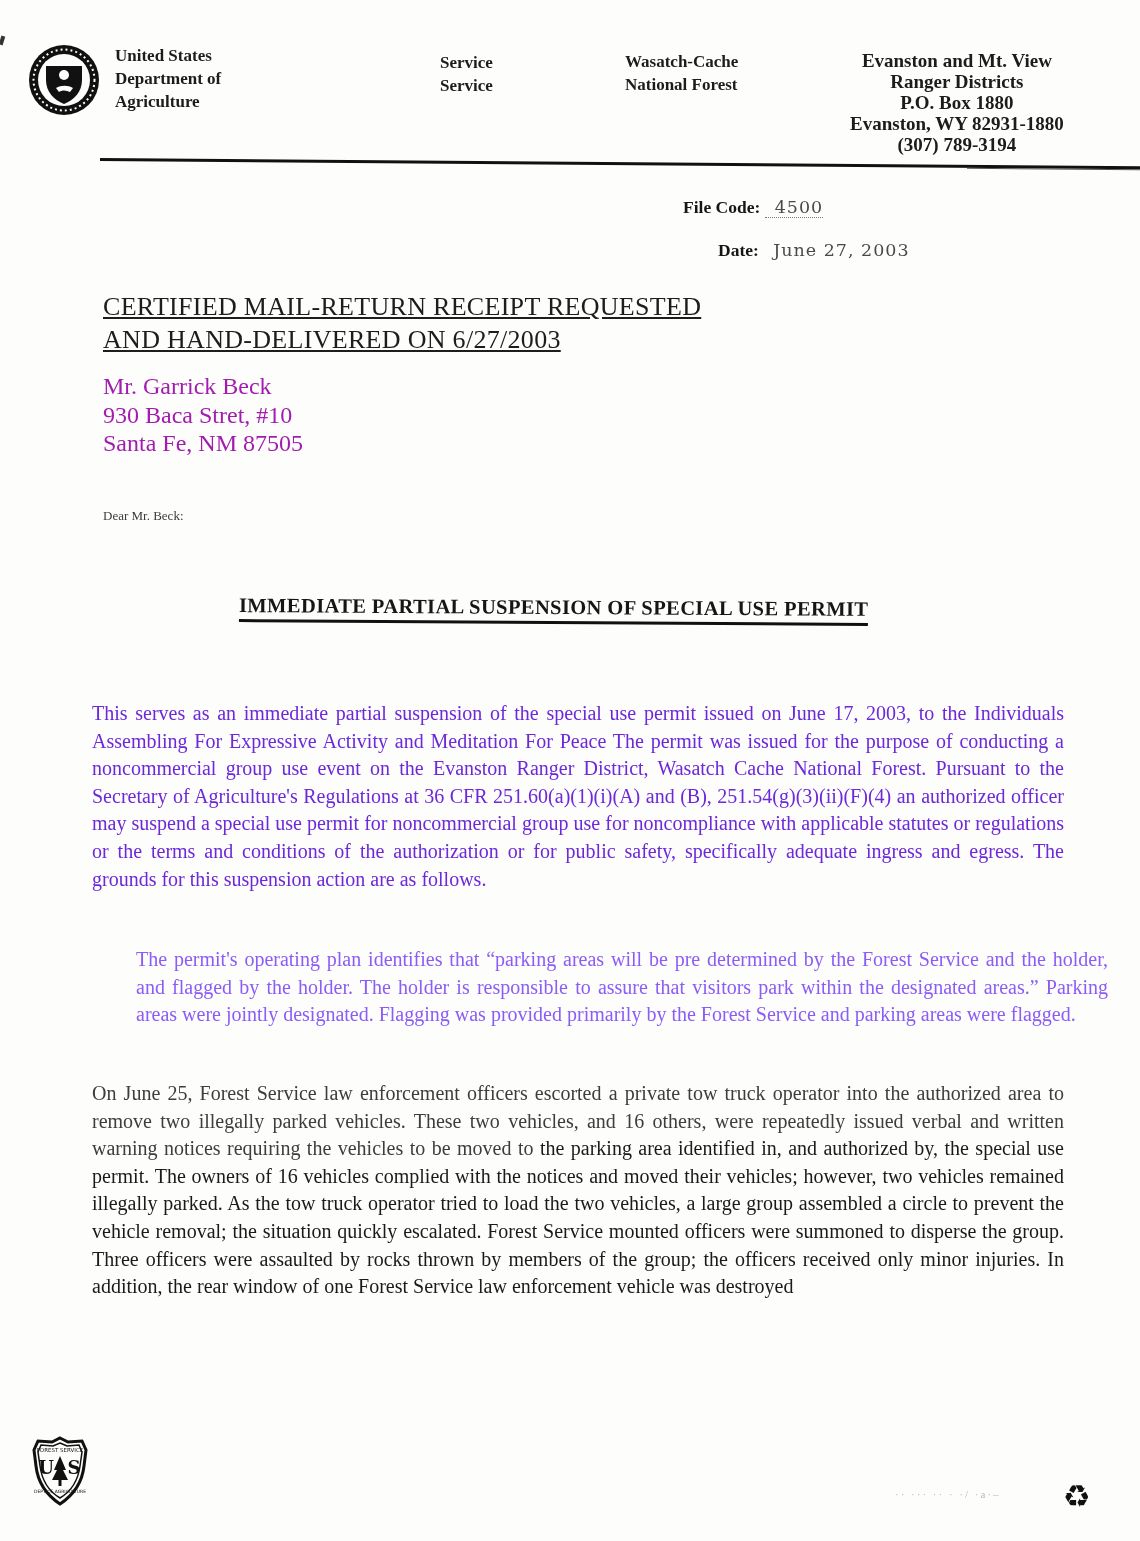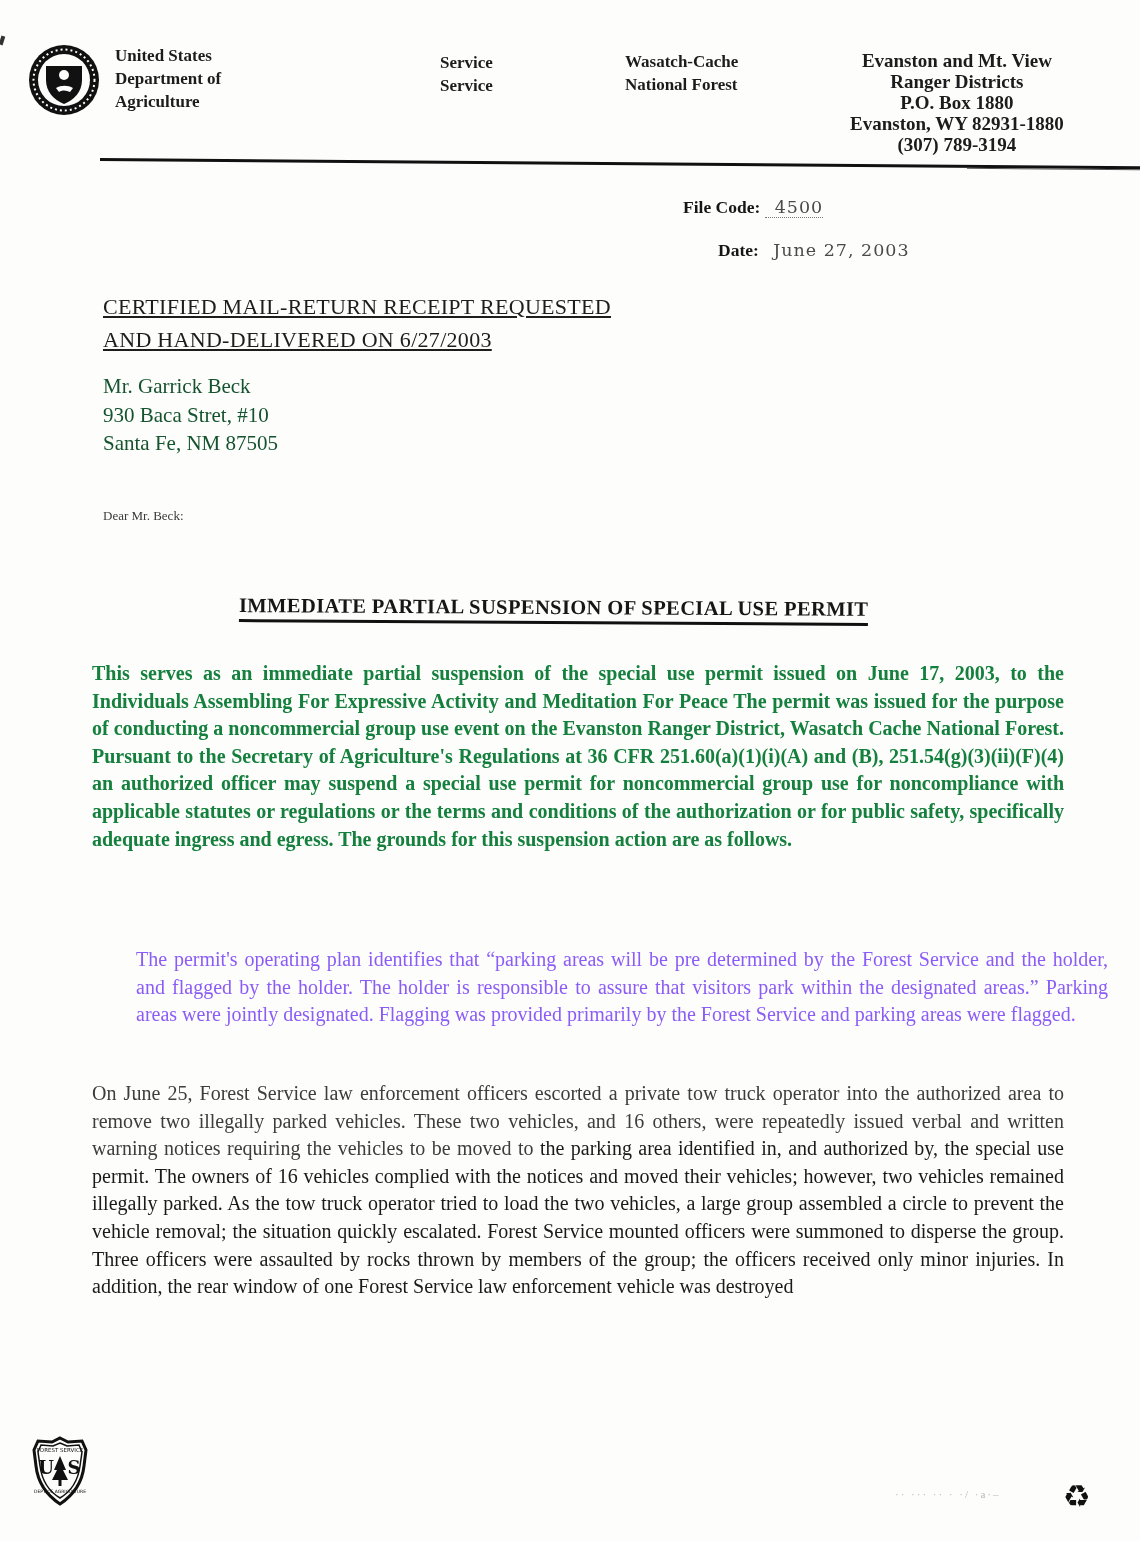--- a/index.html
+++ b/index.html
@@ -26,31 +26,31 @@
   }
   .hdr-rule:after{content:"";position:absolute;right:-2px;top:3px;width:180px;height:1px;background:#555;}
   
   .meta-row{position:absolute;font-size:17.5px;}
   .meta-label{font-weight:bold;color:#161616;}
   .meta-value{color:#4a4a4a;letter-spacing:1px;padding-left:10px;font-family:"DejaVu Serif",serif;}
   .fc-row{left:683px;top:197px;}
   .dt-row{left:718px;top:240px;}
   .fc-underline{border-bottom:1px dotted #777;}
   
-  .delivery{position:absolute;left:103px;top:290px;font-size:22px;line-height:33px;letter-spacing:.3px;color:#1d1d1d;}
+  .delivery{position:absolute;left:103px;top:290px;font-size:26px;line-height:33px;letter-spacing:.3px;color:#1d1d1d;}
   .delivery .dl-line{text-decoration:underline;}
-  .recipient{position:absolute;left:103px;top:372px;font-size:21px;line-height:28.5px;color:#14532d;}
+  .recipient{position:absolute;left:103px;top:372px;font-size:24px;line-height:28.5px;color:#a21caf;}
   .salutation{position:absolute;left:103px;top:508px;font-size:13px;color:#3a3a3a;}
   .subject{
     position:absolute;left:0;top:596px;width:1108px;text-align:center;
     font-size:20.5px;font-weight:bold;letter-spacing:.4px;color:#161616;
   }
   .subject span{display:inline-block;border-bottom:3px solid #111;padding-bottom:2px;transform:rotate(0.35deg);}
   .body-text{position:absolute;left:92px;width:972px;font-size:20px;line-height:27.6px;text-align:justify;}
-  .para1{top:640px;color:#15803d;font-weight:bold;}
+  .para1{top:680px;color:#6d28d9;}
   .para2{top:926px;color:#8b5cf6;margin-left:44px;}
   .para3{top:1060px;}
   .ink-light{color:#3d3d3d;}
   .ink-dark{color:#1a1a1a;}
   
   .fs-shield{position:absolute;left:30px;top:1436px;width:60px;height:70px;}
   .tagline{position:absolute;left:0;top:1544px;width:760px;text-align:right;font-size:12px;font-weight:bold;color:#b91c1c;}
   .faint-note{position:absolute;left:895px;top:1488px;width:160px;font-size:11px;color:#b9b9b9;letter-spacing:2px;}
   .recycle{position:absolute;left:1063px;top:1478px;font-size:31px;color:#111;font-family:"DejaVu Sans",sans-serif;}
   .scan-artifact{position:absolute;left:0px;top:36px;width:4px;height:9px;background:#333;transform:rotate(18deg);}

